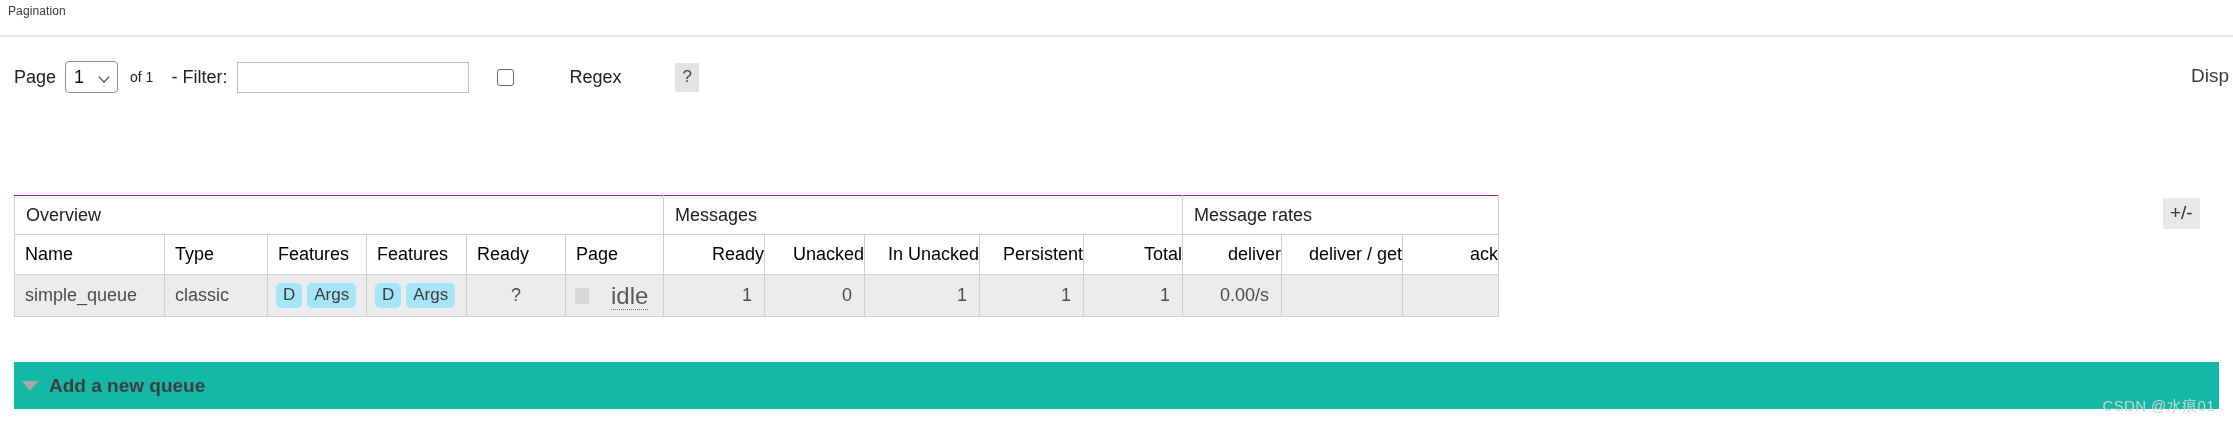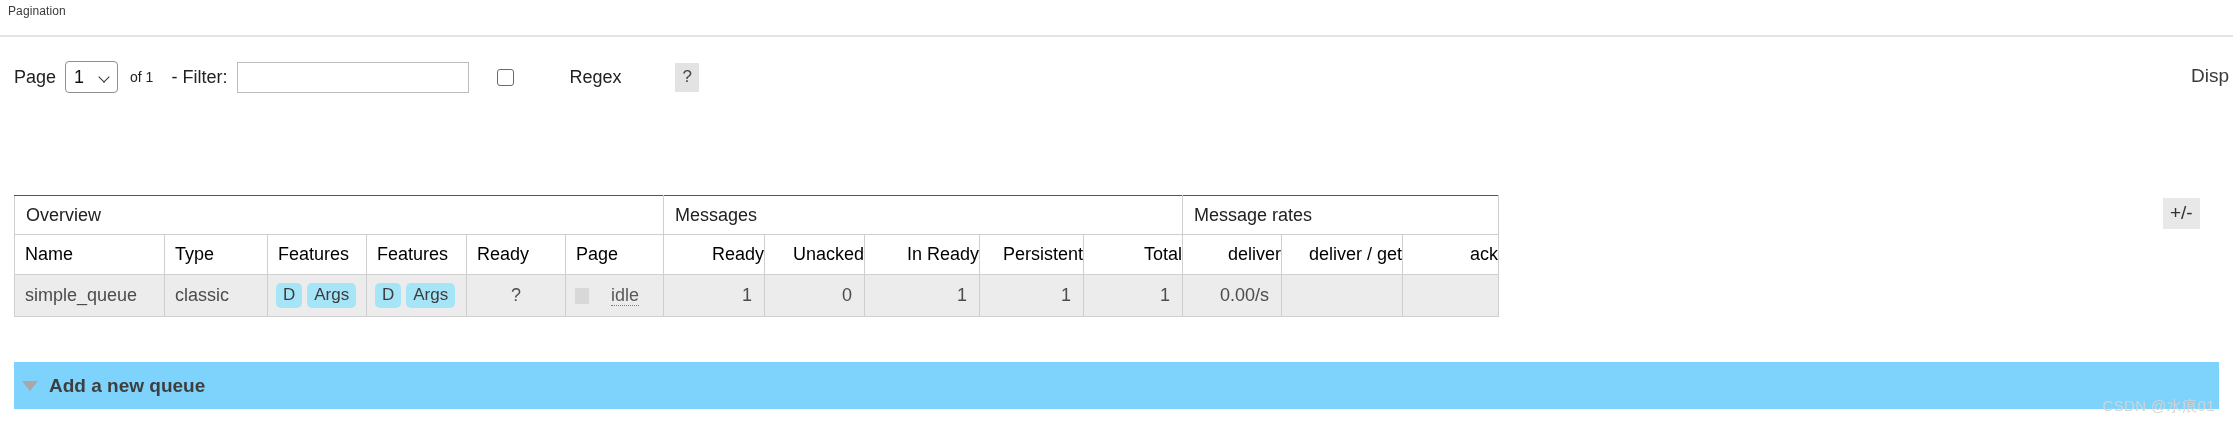--- a/index.html
+++ b/index.html
@@ -242,21 +242,21 @@
   .state-swatch {
     display: inline-block;
     width: 14px;
     height: 16px;
     background: #d8d8d8;
     vertical-align: middle;
     margin-right: 22px;
   }
   .state-text {
     color: #5a5a5a;
-    font-size: 18px;
+    font-size: 24px;
     border-bottom: 1px dotted #777;
     vertical-align: middle;
   }
 
   .plusminus {
     position: absolute;
     left: 2163px;
     top: 198px;
     background: #e8e8e8;
     color: #333;
@@ -265,21 +265,21 @@
     line-height: 1;
   }
 
   
   .addqueue {
     position: absolute;
     left: 14px;
     top: 362px;
     width: 2205px;
     height: 47px;
-    background: #7dd3fc;
+    background: #14b8a6;
     display: flex;
     align-items: center;
   }
   .tri {
     width: 0;
     height: 0;
     margin-left: 8px;
     margin-right: 11px;
     border-left: 8px solid transparent;
     border-right: 8px solid transparent;
@@ -360,21 +360,21 @@
       </tr>
       <tr>
         <th class="col-head">Name</th>
         <th class="col-head">Type</th>
         <th class="col-head">Features</th>
         <th class="col-head">Features</th>
         <th class="col-head">Ready</th>
         <th class="col-head">Page</th>
         <th class="col-head num">Ready</th>
         <th class="col-head num">Unacked</th>
-        <th class="col-head num">In Ready</th>
+        <th class="col-head num">In Unacked</th>
         <th class="col-head num">Persistent</th>
         <th class="col-head num">Total</th>
         <th class="col-head num">deliver</th>
         <th class="col-head num">deliver / get</th>
         <th class="col-head num">ack</th>
       </tr>
     </thead>
     <tbody>
       <tr class="data-row">
         <td class="cell-name">simple_queue</td>

